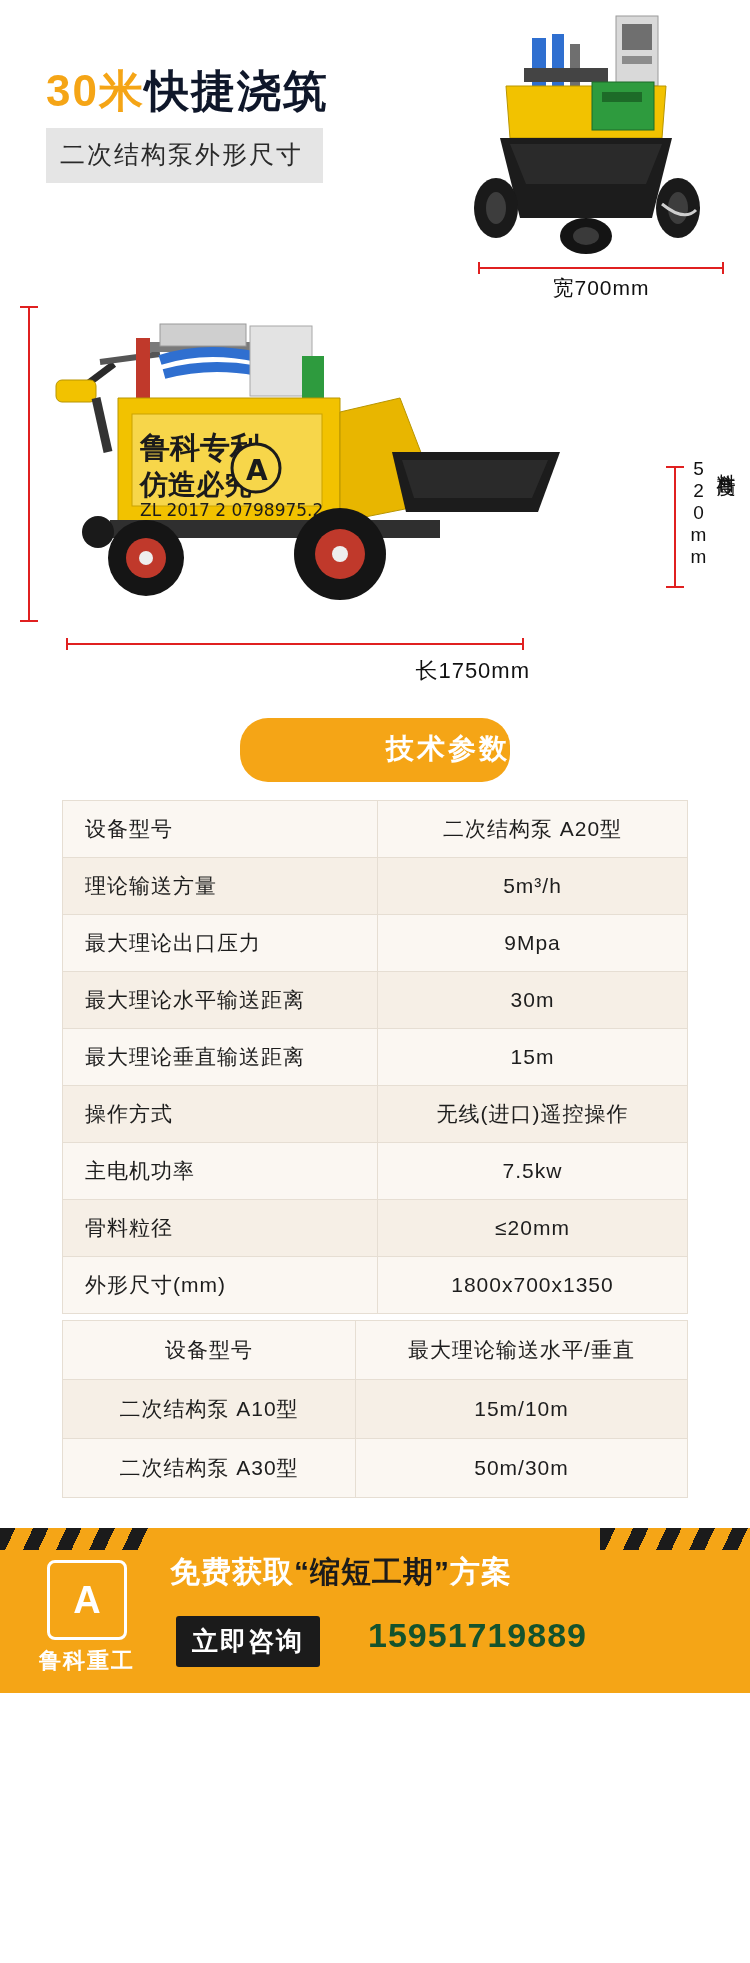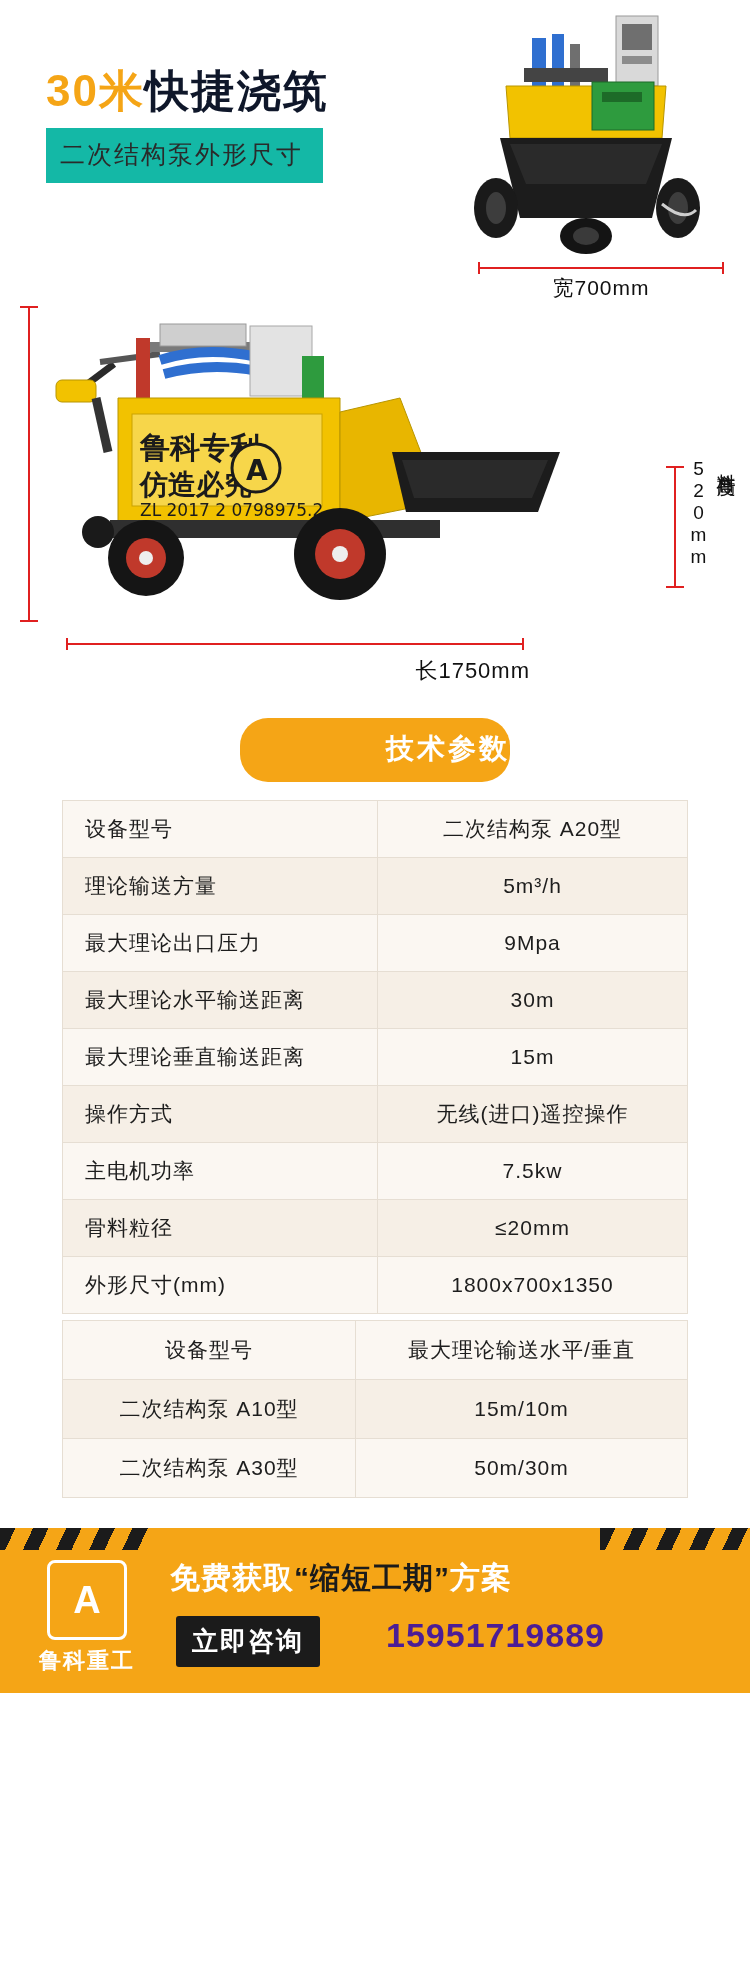--- a/index.html
+++ b/index.html
@@ -16,21 +16,21 @@
   .header{position:relative;height:300px;}
   .title-main{
     position:absolute;left:46px;top:62px;
     font-size:44px;font-weight:bold;letter-spacing:2px;
     white-space:nowrap;
   }
   .title-main .num{color:#f5a516;}
   .title-main .rest{color:#0f172a;}
   .title-sub{
     position:absolute;left:46px;top:128px;
-    background:#14b8a6;
+    background:#e5e5e5;
     padding:10px 20px 12px 14px;
     font-size:25px;color:#2a2a2a;letter-spacing:2px;
     white-space:nowrap;
   }
 
   
   .photo-top{
     position:absolute;right:14px;top:8px;
     width:270px;height:250px;
   }
@@ -158,35 +158,35 @@
   }
   .footer .logo .badge{
     width:74px;height:74px;margin:0 auto;
     border:3px solid #ffffff;border-radius:8px;
     display:flex;align-items:center;justify-content:center;
     background:#f5a516;
   }
   .footer .logo .badge span{font-size:38px;font-weight:bold;color:#fff;line-height:1;}
   .footer .logo .lname{font-size:22px;margin-top:6px;letter-spacing:2px;font-weight:bold;}
   .footer .fline1{
-    position:absolute;left:170px;top:30px;width:560px;
+    position:absolute;left:170px;top:24px;width:560px;
     font-size:30px;font-weight:bold;color:#ffffff;letter-spacing:1px;
     white-space:nowrap;
   }
   .footer .fline1 .hl{color:#1b1b1b;}
   .footer .cta{
     position:absolute;left:176px;top:88px;
     display:flex;align-items:flex-start;gap:48px;
   }
   .footer .cta .btn{
     background:#1b1b1b;color:#ffffff;font-size:26px;font-weight:bold;
     padding:8px 16px;letter-spacing:2px;border-radius:3px;
   }
   .footer .cta .tel{
-    color:#4c1d95;font-size:34px;font-weight:bold;margin-left:18px;letter-spacing:1px;
+    color:#14532d;font-size:34px;font-weight:bold;margin-left:0;letter-spacing:1px;
   }
 </style>
 </head>
 <body>
 
 <div class="page">
 
   <div class="header">
     <div class="title-main">
       <span class="num">30米</span><span class="rest">快捷浇筑</span>

